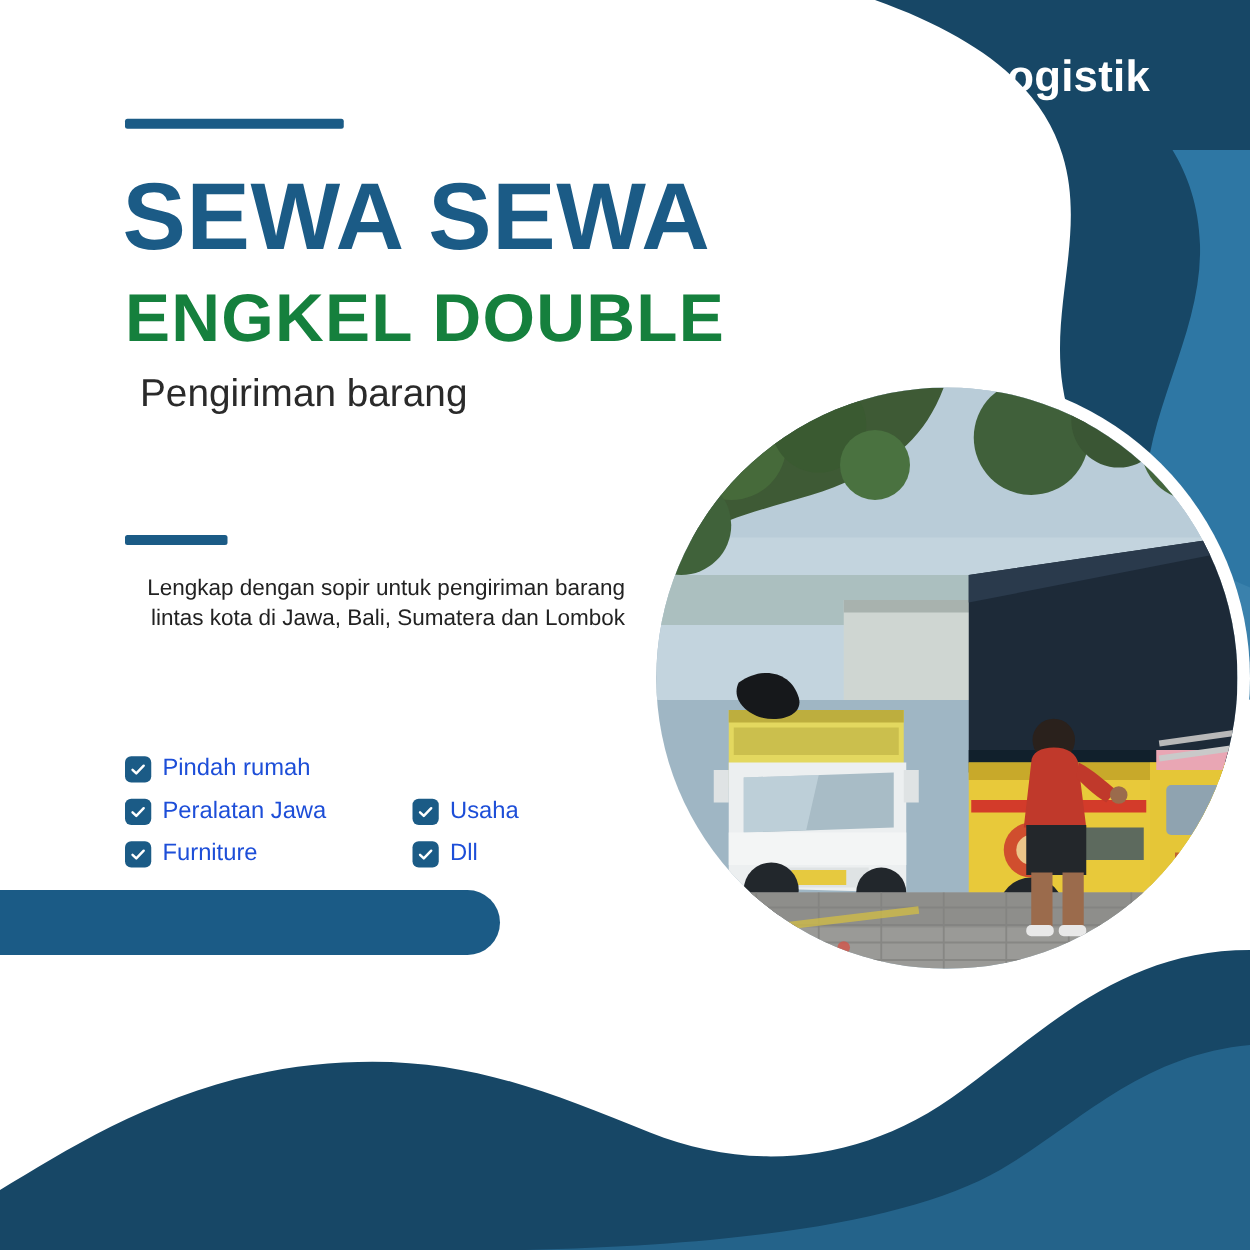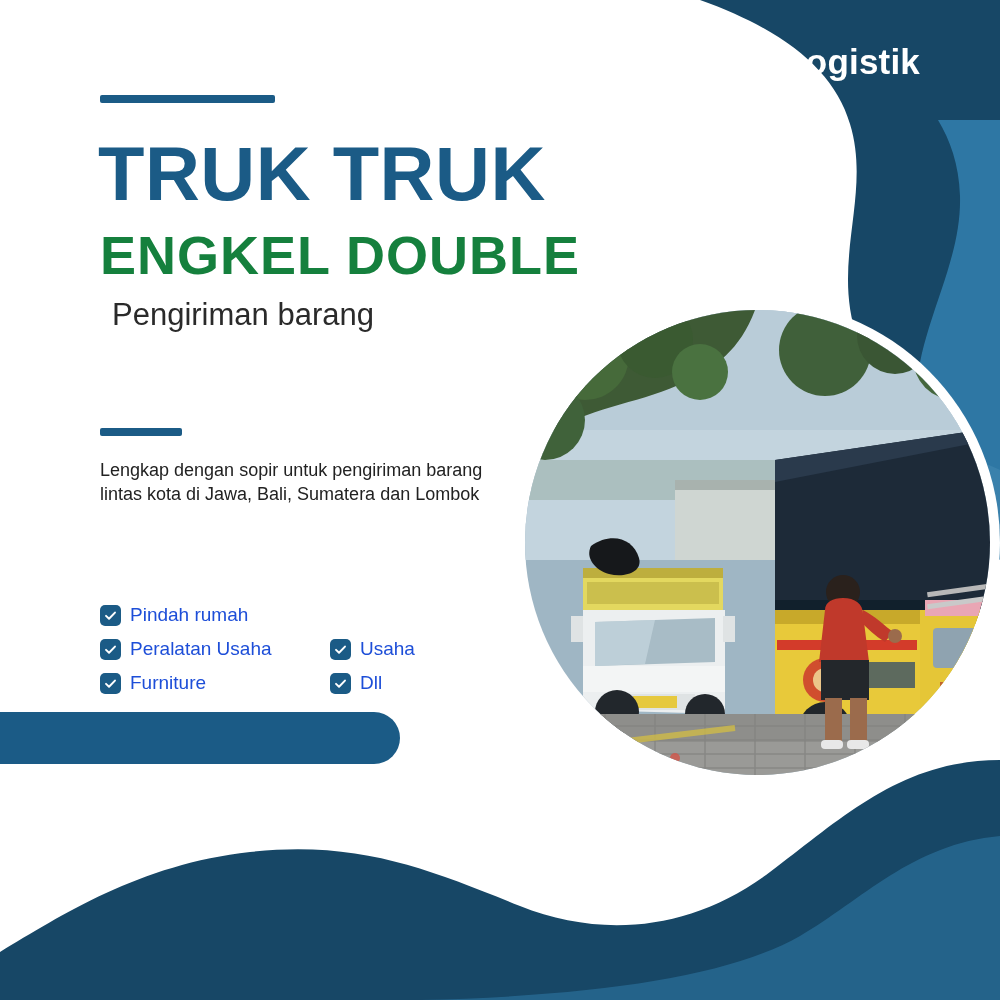--- a/index.html
+++ b/index.html
@@ -7,20 +7,21 @@
     width: 1000px; height: 1000px;
     font-family: "Liberation Sans", sans-serif;
     background: #ffffff;
     overflow: hidden;
   }
   .poster {
     position: relative;
     width: 1000px; height: 1000px;
     background: #ffffff;
     overflow: hidden;
+    text-align: right;
   }
 
   
   .wave-layer {
     position: absolute;
     inset: 0;
     width: 1000px; height: 1000px;
     pointer-events: none;
   }
 
@@ -153,21 +154,21 @@
     <path d="M 1000 120 L 1000 560 C 948 520 918 470 916 406 C 914 332 962 268 960 196 C 959 164 950 140 938 120 Z" fill="#2f7aa8" opacity="0.95"></path>
 
     <path d="M 0 1000 L 1000 1000 L 1000 760 C 900 760 840 820 770 872 C 690 932 600 938 520 906 C 430 870 360 840 250 852 C 140 864 60 916 0 952 Z" fill="#174766"></path>
 
     <path d="M 420 1000 L 1000 1000 L 1000 836 C 912 844 862 900 800 936 C 730 976 600 996 420 1000 Z" fill="#2f7aa8" opacity="0.55"></path>
   </svg>
 
   <div class="brand">NPH Logistik</div>
 
   <div class="rule rule-top"></div>
-  <div class="title-main">TRUK TRUK</div>
+  <div class="title-main">SEWA SEWA</div>
   <div class="title-sub">ENGKEL DOUBLE</div>
   <div class="title-tag">Pengiriman barang</div>
 
   <div class="rule rule-mid"></div>
   <div class="body-copy">Lengkap dengan sopir untuk pengiriman barang lintas kota di Jawa, Bali, Sumatera dan Lombok</div>
 
   <div class="features">
     <div class="feature">
       <span class="check">
         <svg width="13" height="13" viewBox="0 0 16 16">
@@ -177,21 +178,21 @@
       <span>Pindah rumah</span>
     </div>
     <div class="feature" style="visibility:hidden"></div>
 
     <div class="feature">
       <span class="check">
         <svg width="13" height="13" viewBox="0 0 16 16">
             <path d="M2.5 8.4 L6.2 12 L13.5 4.4" fill="none" stroke="#ffffff" stroke-width="2.4" stroke-linecap="round" stroke-linejoin="round"></path>
           </svg>
       </span>
-      <span>Peralatan Usaha</span>
+      <span>Peralatan Jawa</span>
     </div>
     <div class="feature">
       <span class="check">
         <svg width="13" height="13" viewBox="0 0 16 16">
             <path d="M2.5 8.4 L6.2 12 L13.5 4.4" fill="none" stroke="#ffffff" stroke-width="2.4" stroke-linecap="round" stroke-linejoin="round"></path>
           </svg>
       </span>
       <span>Usaha</span>
     </div>
 

